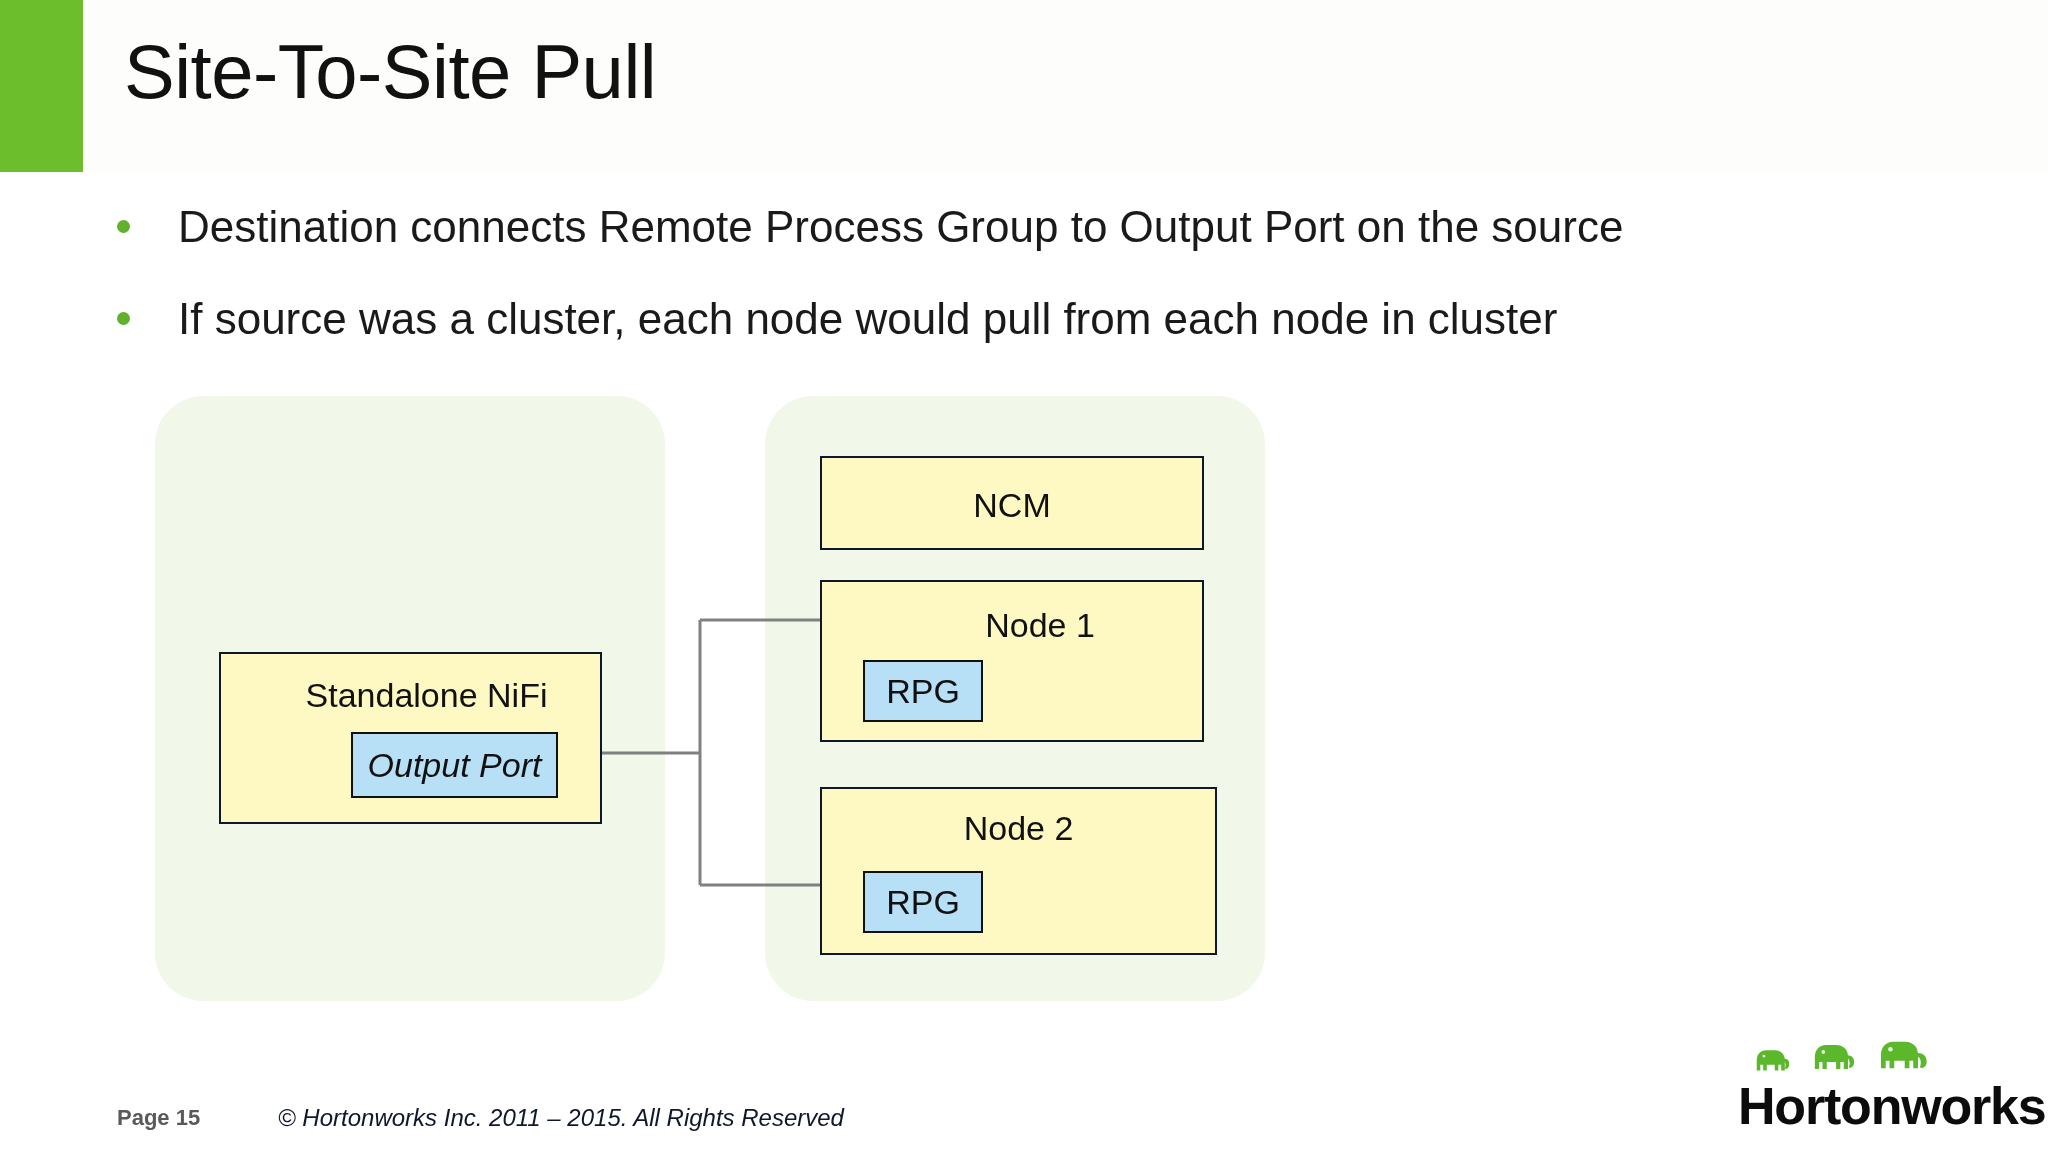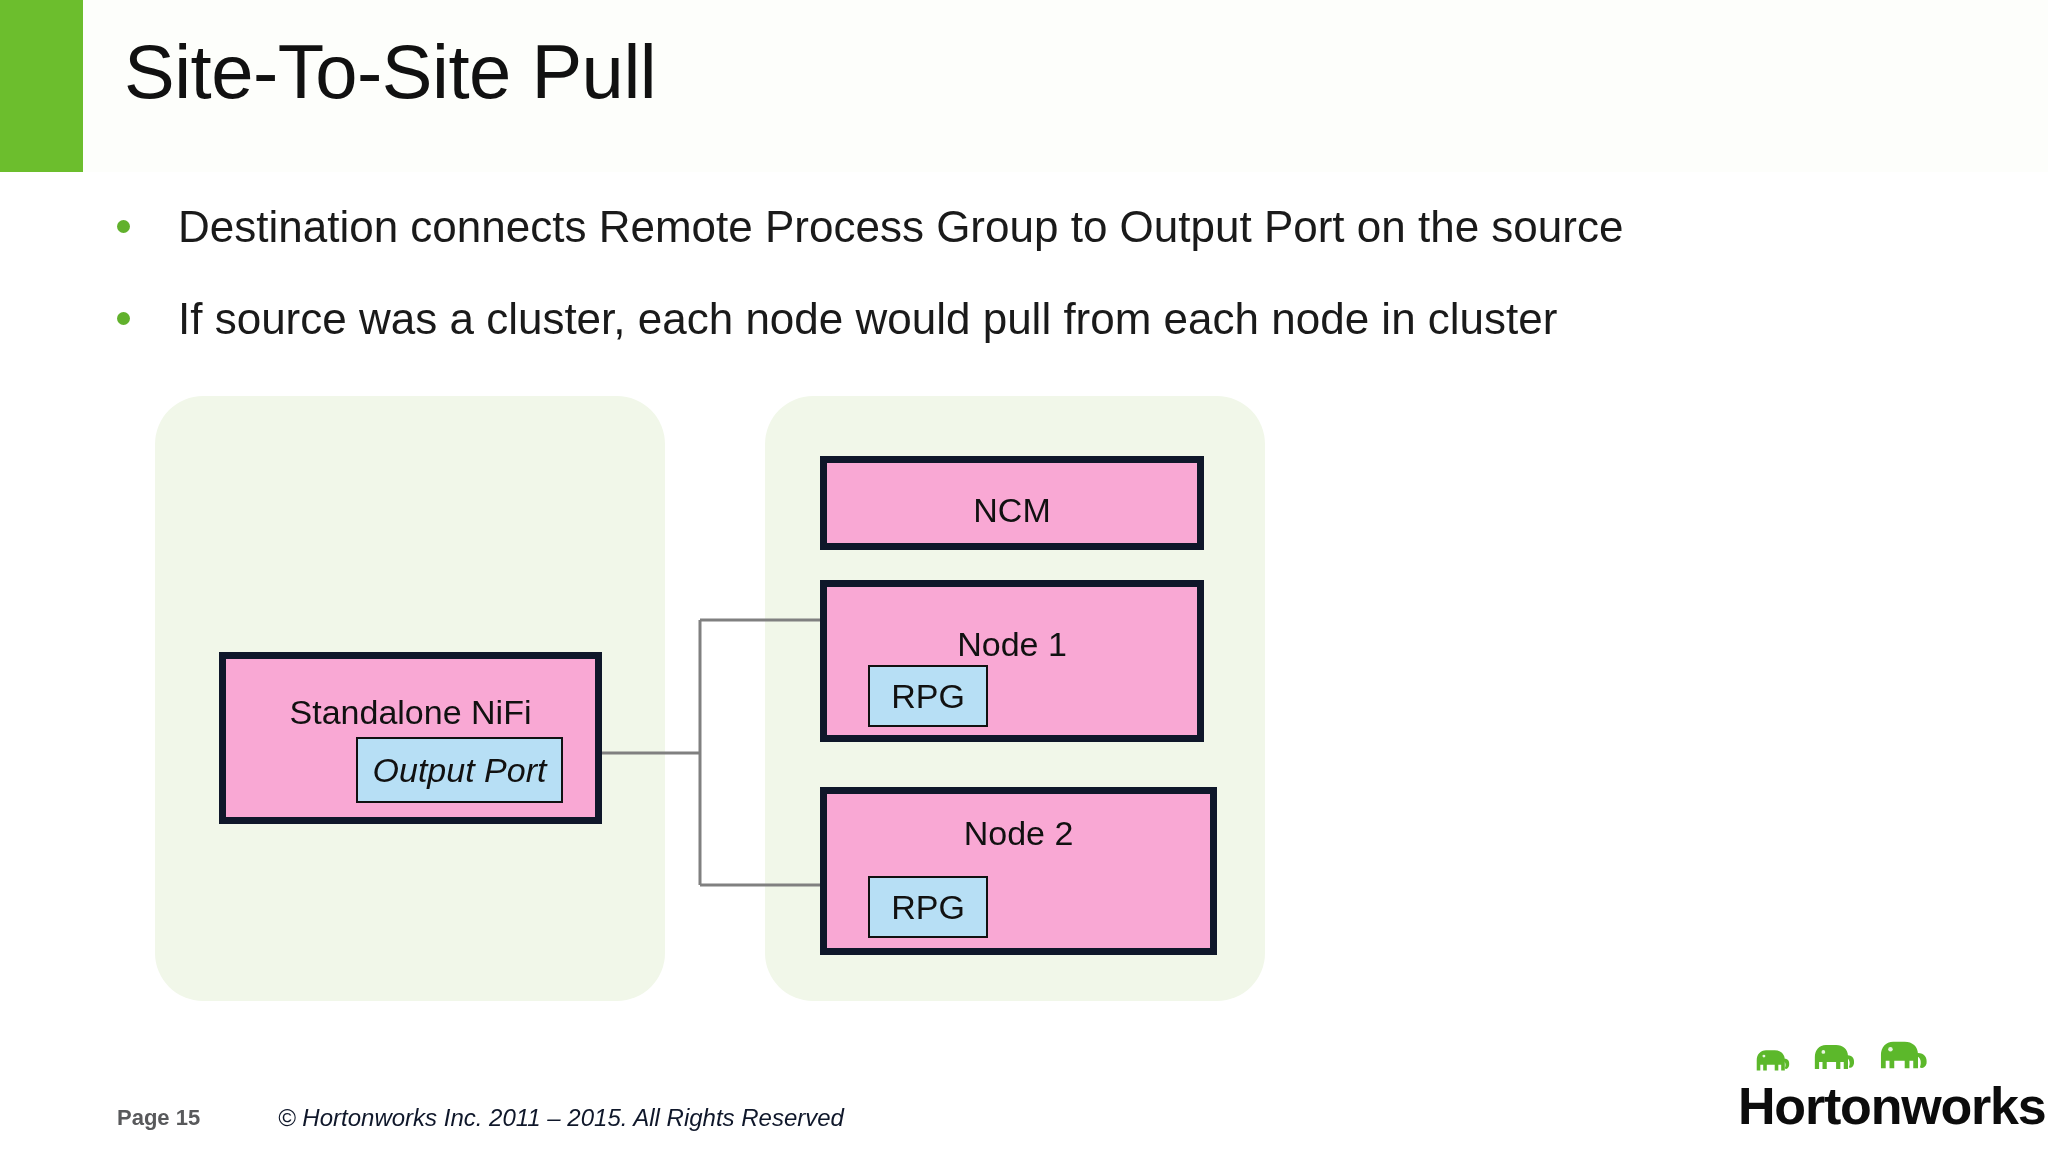--- a/index.html
+++ b/index.html
@@ -92,22 +92,22 @@
   }
   #zone-cluster {
     left: 765px;
     top: 16px;
     width: 500px;
     height: 605px;
   }
 
   .green-box {
     position: absolute;
-    background: #f9a8d4;
-    border: 7px solid #0f172a;
+    background: #fef9c3;
+    border: 2px solid #0f172a;
     box-sizing: border-box;
   }
   .green-box-title {
     position: absolute;
     left: 0;
     width: 100%;
     text-align: center;
     font-size: 34px;
     line-height: 1;
     color: #111111;
@@ -127,21 +127,21 @@
     color: #111111;
   }
 
   
   #box-standalone {
     left: 219px;
     top: 272px;
     width: 383px;
     height: 172px;
   }
-  #box-standalone > .green-box-title { top: 36px; }
+  #box-standalone > .green-box-title { top: 24px; padding-left: 16px; }
   #port-output {
     left: 130px;
     top: 78px;
     width: 207px;
     height: 66px;
     font-style: italic;
   }
 
   
   #box-ncm {
@@ -152,21 +152,21 @@
   }
   #box-ncm > .green-box-title { top: 30px; }
 
   
   #box-node1 {
     left: 820px;
     top: 200px;
     width: 384px;
     height: 162px;
   }
-  #box-node1 > .green-box-title { top: 40px; }
+  #box-node1 > .green-box-title { top: 26px; padding-left: 28px; }
   #rpg-node1 {
     left: 41px;
     top: 78px;
     width: 120px;
     height: 62px;
   }
 
   
   #box-node2 {
     left: 820px;

